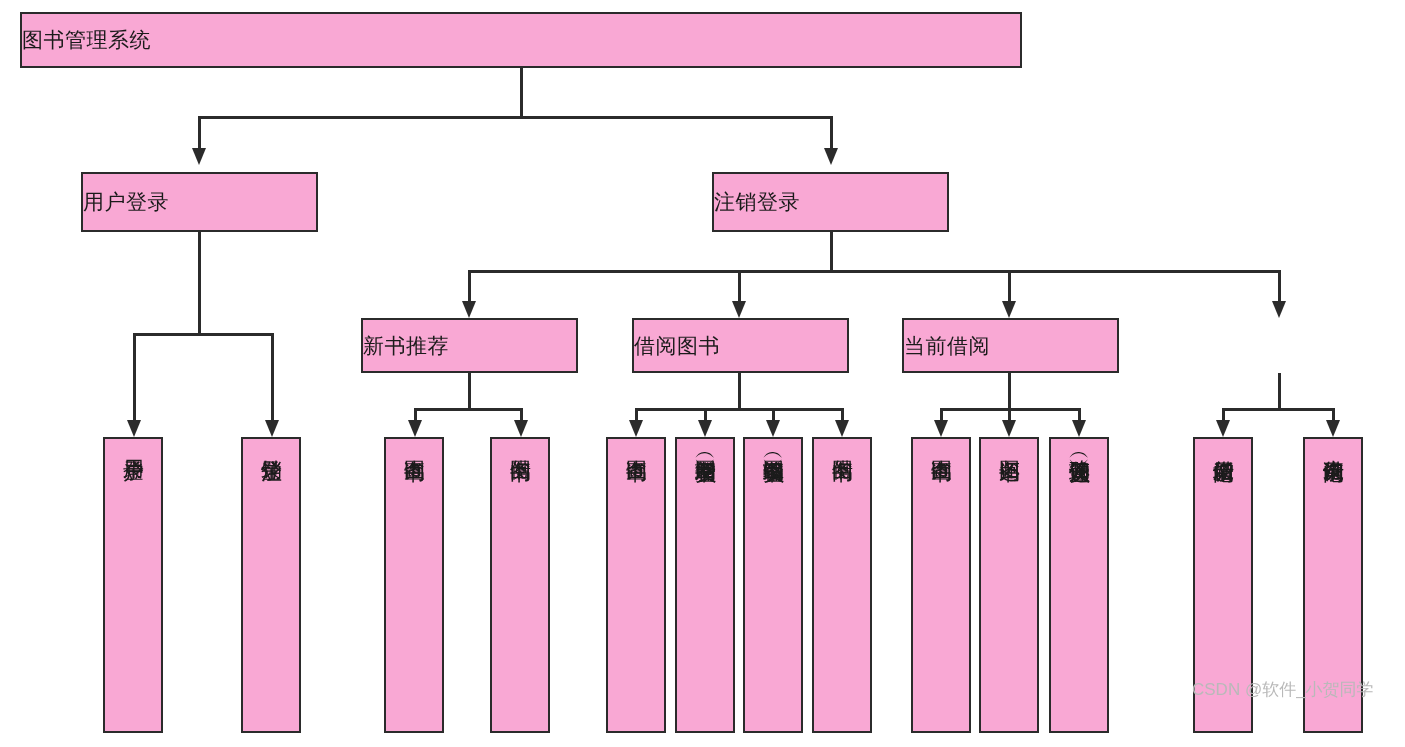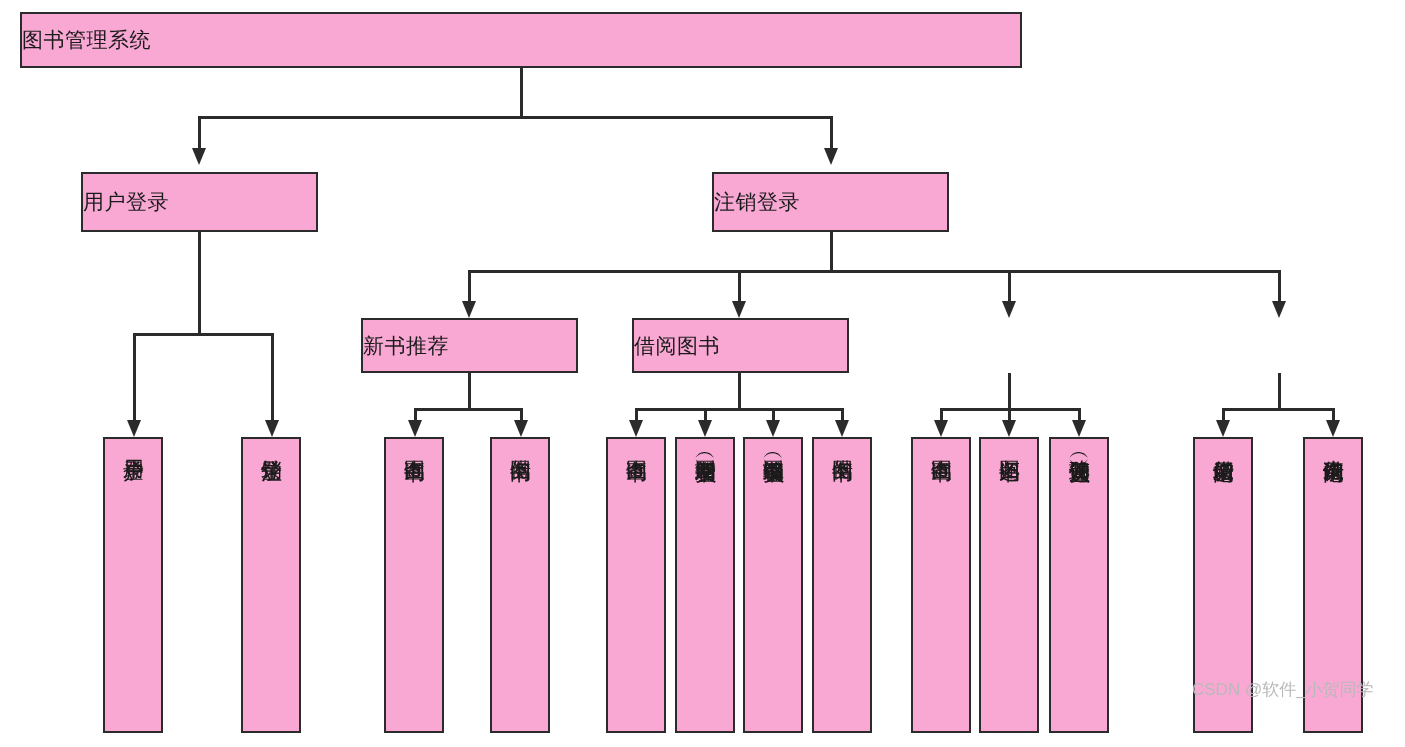--- a/index.html
+++ b/index.html
@@ -115,20 +115,23 @@
   <div class="arrow" style="left:732px; top:301px;"></div>
   <div class="arrow" style="left:1002px; top:301px;"></div>
   <div class="arrow" style="left:1272px; top:301px;"></div>
 
   <div class="node h" style="left:361px; top:318px; width:217px; height:55px;">
     <span>新书推荐</span>
   </div>
   <div class="node h" style="left:632px; top:318px; width:217px; height:55px;">
     <span>借阅图书</span>
   </div>
+  <div class="node h" style="left:902px; top:318px; width:217px; height:55px;">
+    <span>当前借阅</span>
+  </div>
 
   <div class="vline" style="left:468px; top:373px; height:37px;"></div>
   <div class="hline" style="left:414px; top:408px; width:108px;"></div>
   <div class="vline" style="left:414px; top:408px; height:12px;"></div>
   <div class="vline" style="left:520px; top:408px; height:12px;"></div>
   <div class="arrow" style="left:408px; top:420px;"></div>
   <div class="arrow" style="left:514px; top:420px;"></div>
 
   <div class="vline" style="left:738px; top:373px; height:37px;"></div>
   <div class="hline" style="left:635px; top:408px; width:208px;"></div>

